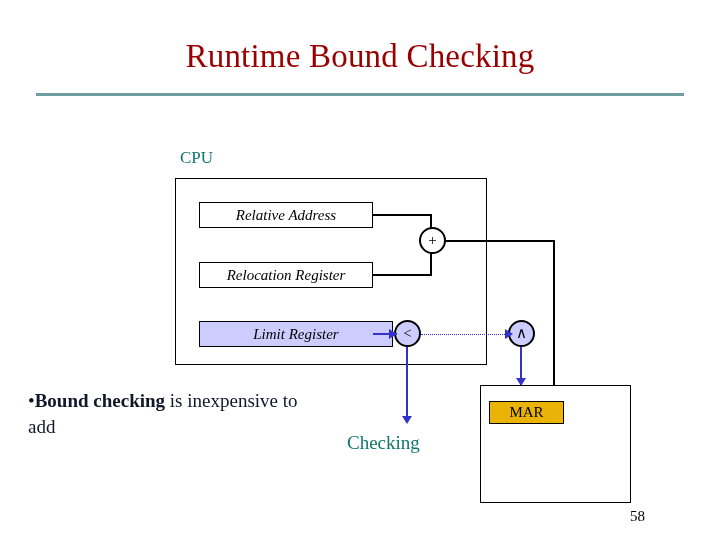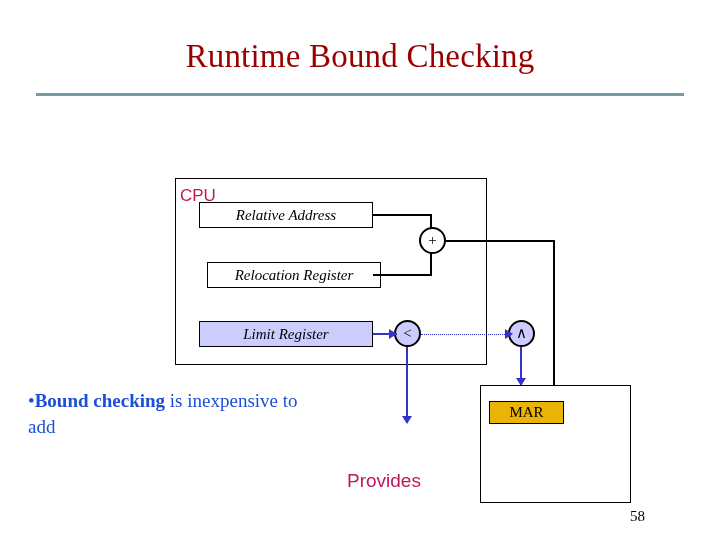--- a/index.html
+++ b/index.html
@@ -37,24 +37,23 @@
     top: 77px;
     width: 648px;
     height: 3px;
     background: #6f9da0;
   }
 
   
   .lbl {
     position: absolute;
     font-size: 15px;
-    color: #be185d;
-    font-family: Liberation Sans, sans-serif;
+    color: #0f766e;
+    font-family: Liberation Serif, serif;
     white-space: nowrap;
-    margin-top: 38px;
   }
   #cpu-label {
     left: 180px;
     top: 132px;
     font-size: 17px;
   }
   #cpu-box {
     position: absolute;
     left: 175px;
     top: 162px;
@@ -80,26 +79,25 @@
     left: 199px;
     top: 186px;
     width: 174px;
     height: 26px;
   }
   #relocation-register-box {
     left: 199px;
     top: 246px;
     width: 174px;
     height: 26px;
-    margin-left: 8px;
   }
   #limit-register-box {
     left: 199px;
     top: 305px;
-    width: 174px;
+    width: 194px;
     height: 26px;
     background: #ccccff;
   }
   #mar-box {
     position: absolute;
     left: 480px;
     top: 369px;
     width: 151px;
     height: 118px;
     border: 1px solid #000000;
@@ -186,21 +184,21 @@
   }
 
   
   #bullets {
     position: absolute;
     left: 28px;
     top: 372px;
     width: 300px;
     font-size: 19px;
     line-height: 26px;
-    color: #1d4ed8;
+    color: #0f172a;
     font-family: "Liberation Serif", serif;
   }
   #bullets b {
     font-weight: bold;
   }
   #interrupt-label {
     left: 347px;
     top: 416px;
     font-size: 19px;
   }
@@ -256,16 +254,16 @@
 
   <div id="mar-box"></div>
   <div id="mar-inner">MAR</div>
 
   <div id="bullets">
     <div>
       <span>•</span><b>Bound checking</b><span> is inexpensive to add</span>
     </div>
   </div>
 
-  <div class="lbl" id="interrupt-label">Provides</div>
+  <div class="lbl" id="interrupt-label">Checking</div>
 
   <div id="page-number">58</div>
 </div>
 
 </body></html>

